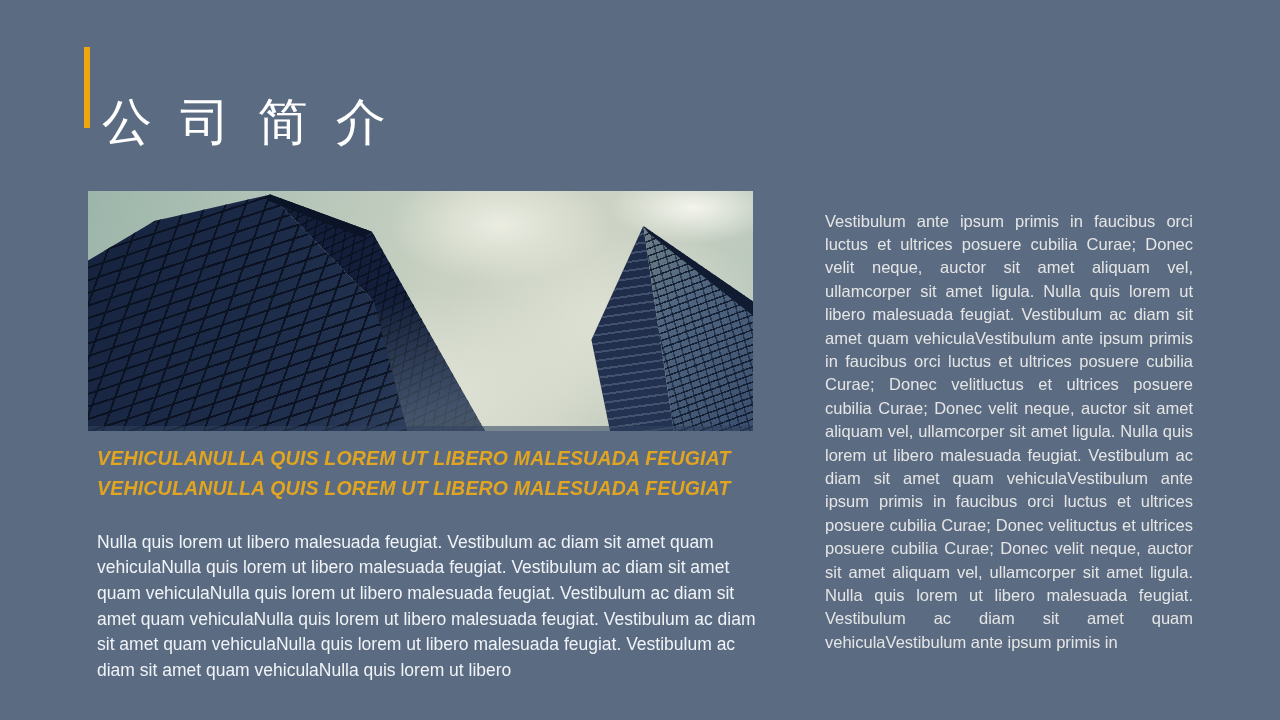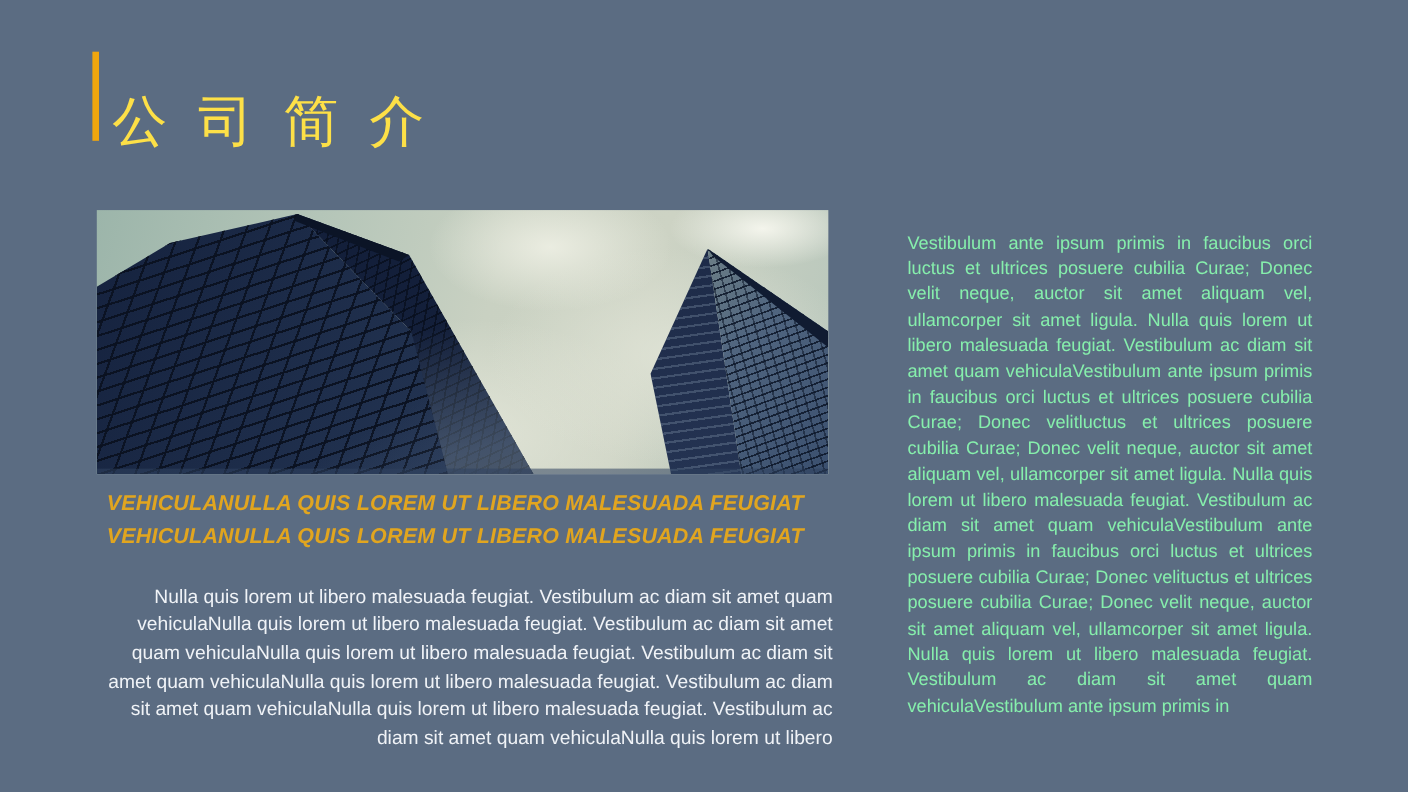--- a/index.html
+++ b/index.html
@@ -7,22 +7,22 @@
     position:relative;width:1280px;height:720px;overflow:hidden;
     background:#5b6c82;
     font-family:"Liberation Sans","DejaVu Sans",sans-serif;
   }
   
   .accent-bar{
     position:absolute;left:84px;top:47px;width:6px;height:81px;
     background:#f0a60e;
   }
   .slide-title{
-    position:absolute;left:102px;top:48px;
-    font-size:50px;line-height:56px;color:#fde047;
+    position:absolute;left:102px;top:60px;
+    font-size:50px;line-height:56px;color:#ffffff;
     letter-spacing:7px;font-weight:400;white-space:nowrap;
   }
   
   .photo{
     position:absolute;left:88px;top:191px;width:665px;height:240px;overflow:hidden;
     background:
       radial-gradient(ellipse 130px 55px at 91% 7%,  rgba(249,249,241,.9), rgba(249,249,241,0) 65%),
       radial-gradient(ellipse 170px 90px at 62% 14%, rgba(240,241,230,.85), rgba(240,241,230,0) 65%),
       radial-gradient(ellipse 240px 140px at 79% 55%,rgba(228,231,218,.75), rgba(228,231,218,0) 70%),
       radial-gradient(ellipse 280px 150px at 50% 85%,rgba(231,233,220,.8),  rgba(231,233,220,0) 70%),
@@ -73,26 +73,26 @@
   
   .section-heading{
     position:absolute;left:97px;top:444px;width:660px;
     color:#e1a51f;font-size:19.5px;font-weight:700;line-height:29.5px;
     letter-spacing:.2px;
     font-style:italic;
   }
   .left-body{
     position:absolute;left:97px;top:512px;width:660px;
     color:#f0f3f7;font-size:17.5px;line-height:25.7px;font-weight:400;
-    text-align:right;
+    text-align:left;
   }
   
   .right-body{
     position:absolute;left:825px;top:193px;width:368px;
-    color:#86efac;font-size:16.5px;line-height:23.4px;font-weight:400;
+    color:#e5e5e5;font-size:16.5px;line-height:23.4px;font-weight:400;
     text-align:justify;
   }
 </style>
 </head>
 <body>
 
 <div class="slide">
 
   <div class="accent-bar"></div>
 

